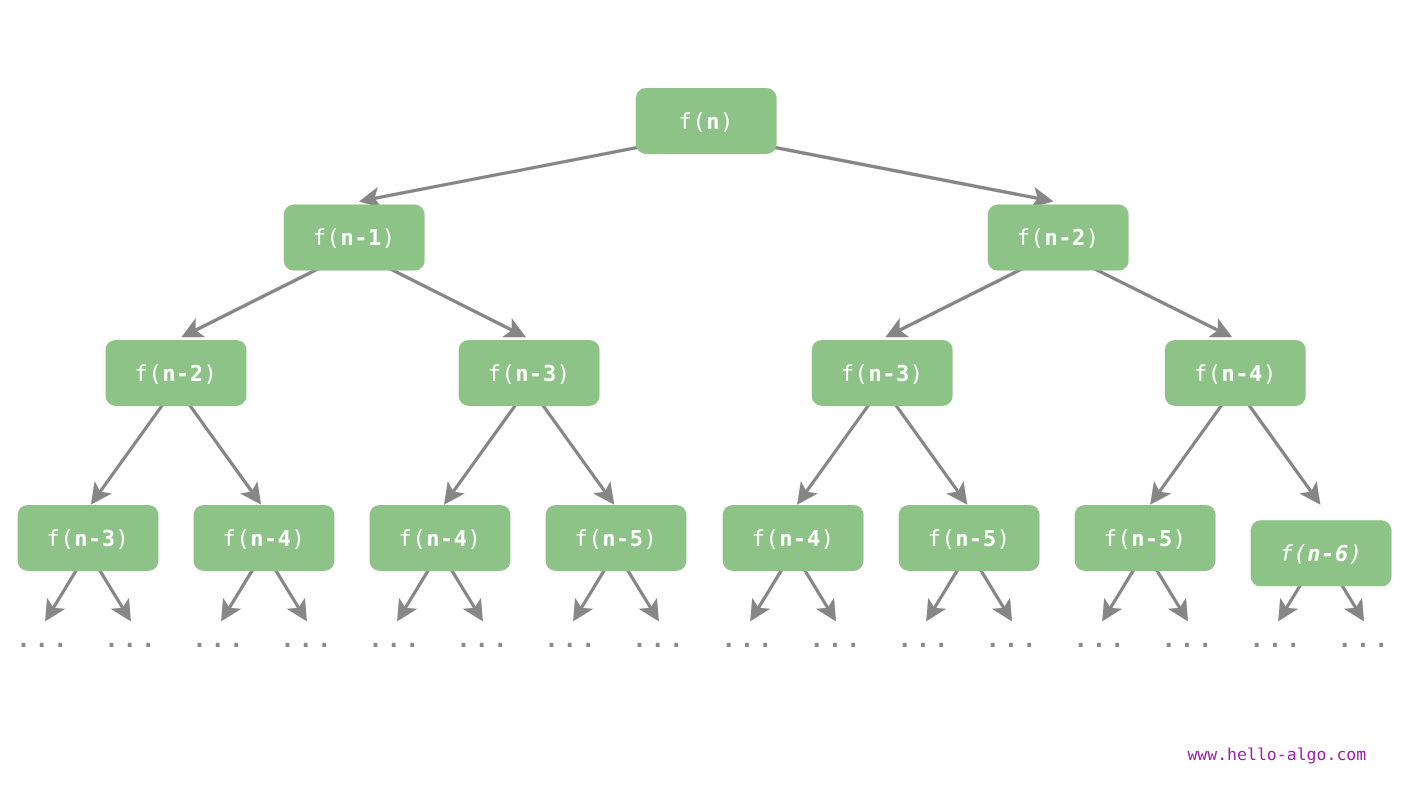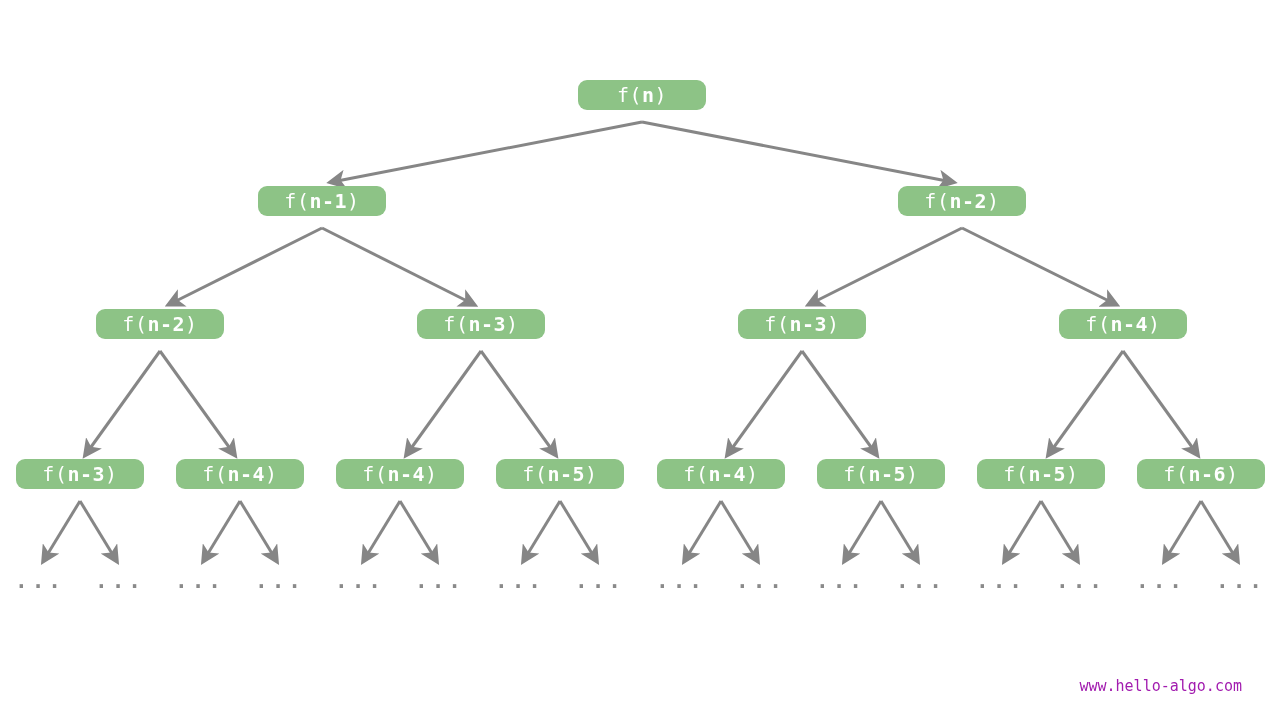--- a/index.html
+++ b/index.html
@@ -9,21 +9,21 @@
     background: #ffffff;
     font-family: "DejaVu Sans Mono", "Liberation Mono", monospace;
     overflow: hidden;
   }
   #edges {
     position: absolute; left: 0; top: 0;
     width: 1280px; height: 720px;
   }
   .node {
     position: absolute;
-    width: 128px; height: 30px;
+    width: 128px; height: 60px;
     background: #8dc386;
     border-radius: 9px;
     color: #ffffff;
     display: flex; align-items: center; justify-content: center;
     font-size: 20px;
     letter-spacing: 0.5px;
     z-index: 2;
   }
   .node .arg { font-weight: bold; }
   .leaf {
@@ -127,21 +127,21 @@
 </div>
 <div class="node" style="left:657px; top:459px;">
   <span><span>f(</span><span class="arg">n-4</span><span>)</span></span>
 </div>
 <div class="node" style="left:817px; top:459px;">
   <span><span>f(</span><span class="arg">n-5</span><span>)</span></span>
 </div>
 <div class="node" style="left:977px; top:459px;">
   <span><span>f(</span><span class="arg">n-5</span><span>)</span></span>
 </div>
-<div class="node" style="left:1137px; top:459px;">
+<div class="node" style="left:1137px; top:473px;font-style:italic;">
   <span><span>f(</span><span class="arg">n-6</span><span>)</span></span>
 </div>
 
 <span class="leaf" style="left:40px; top:581px;">...</span>
 <span class="leaf" style="left:120px; top:581px;">...</span>
 <span class="leaf" style="left:200px; top:581px;">...</span>
 <span class="leaf" style="left:280px; top:581px;">...</span>
 <span class="leaf" style="left:360px; top:581px;">...</span>
 <span class="leaf" style="left:440px; top:581px;">...</span>
 <span class="leaf" style="left:520px; top:581px;">...</span>

